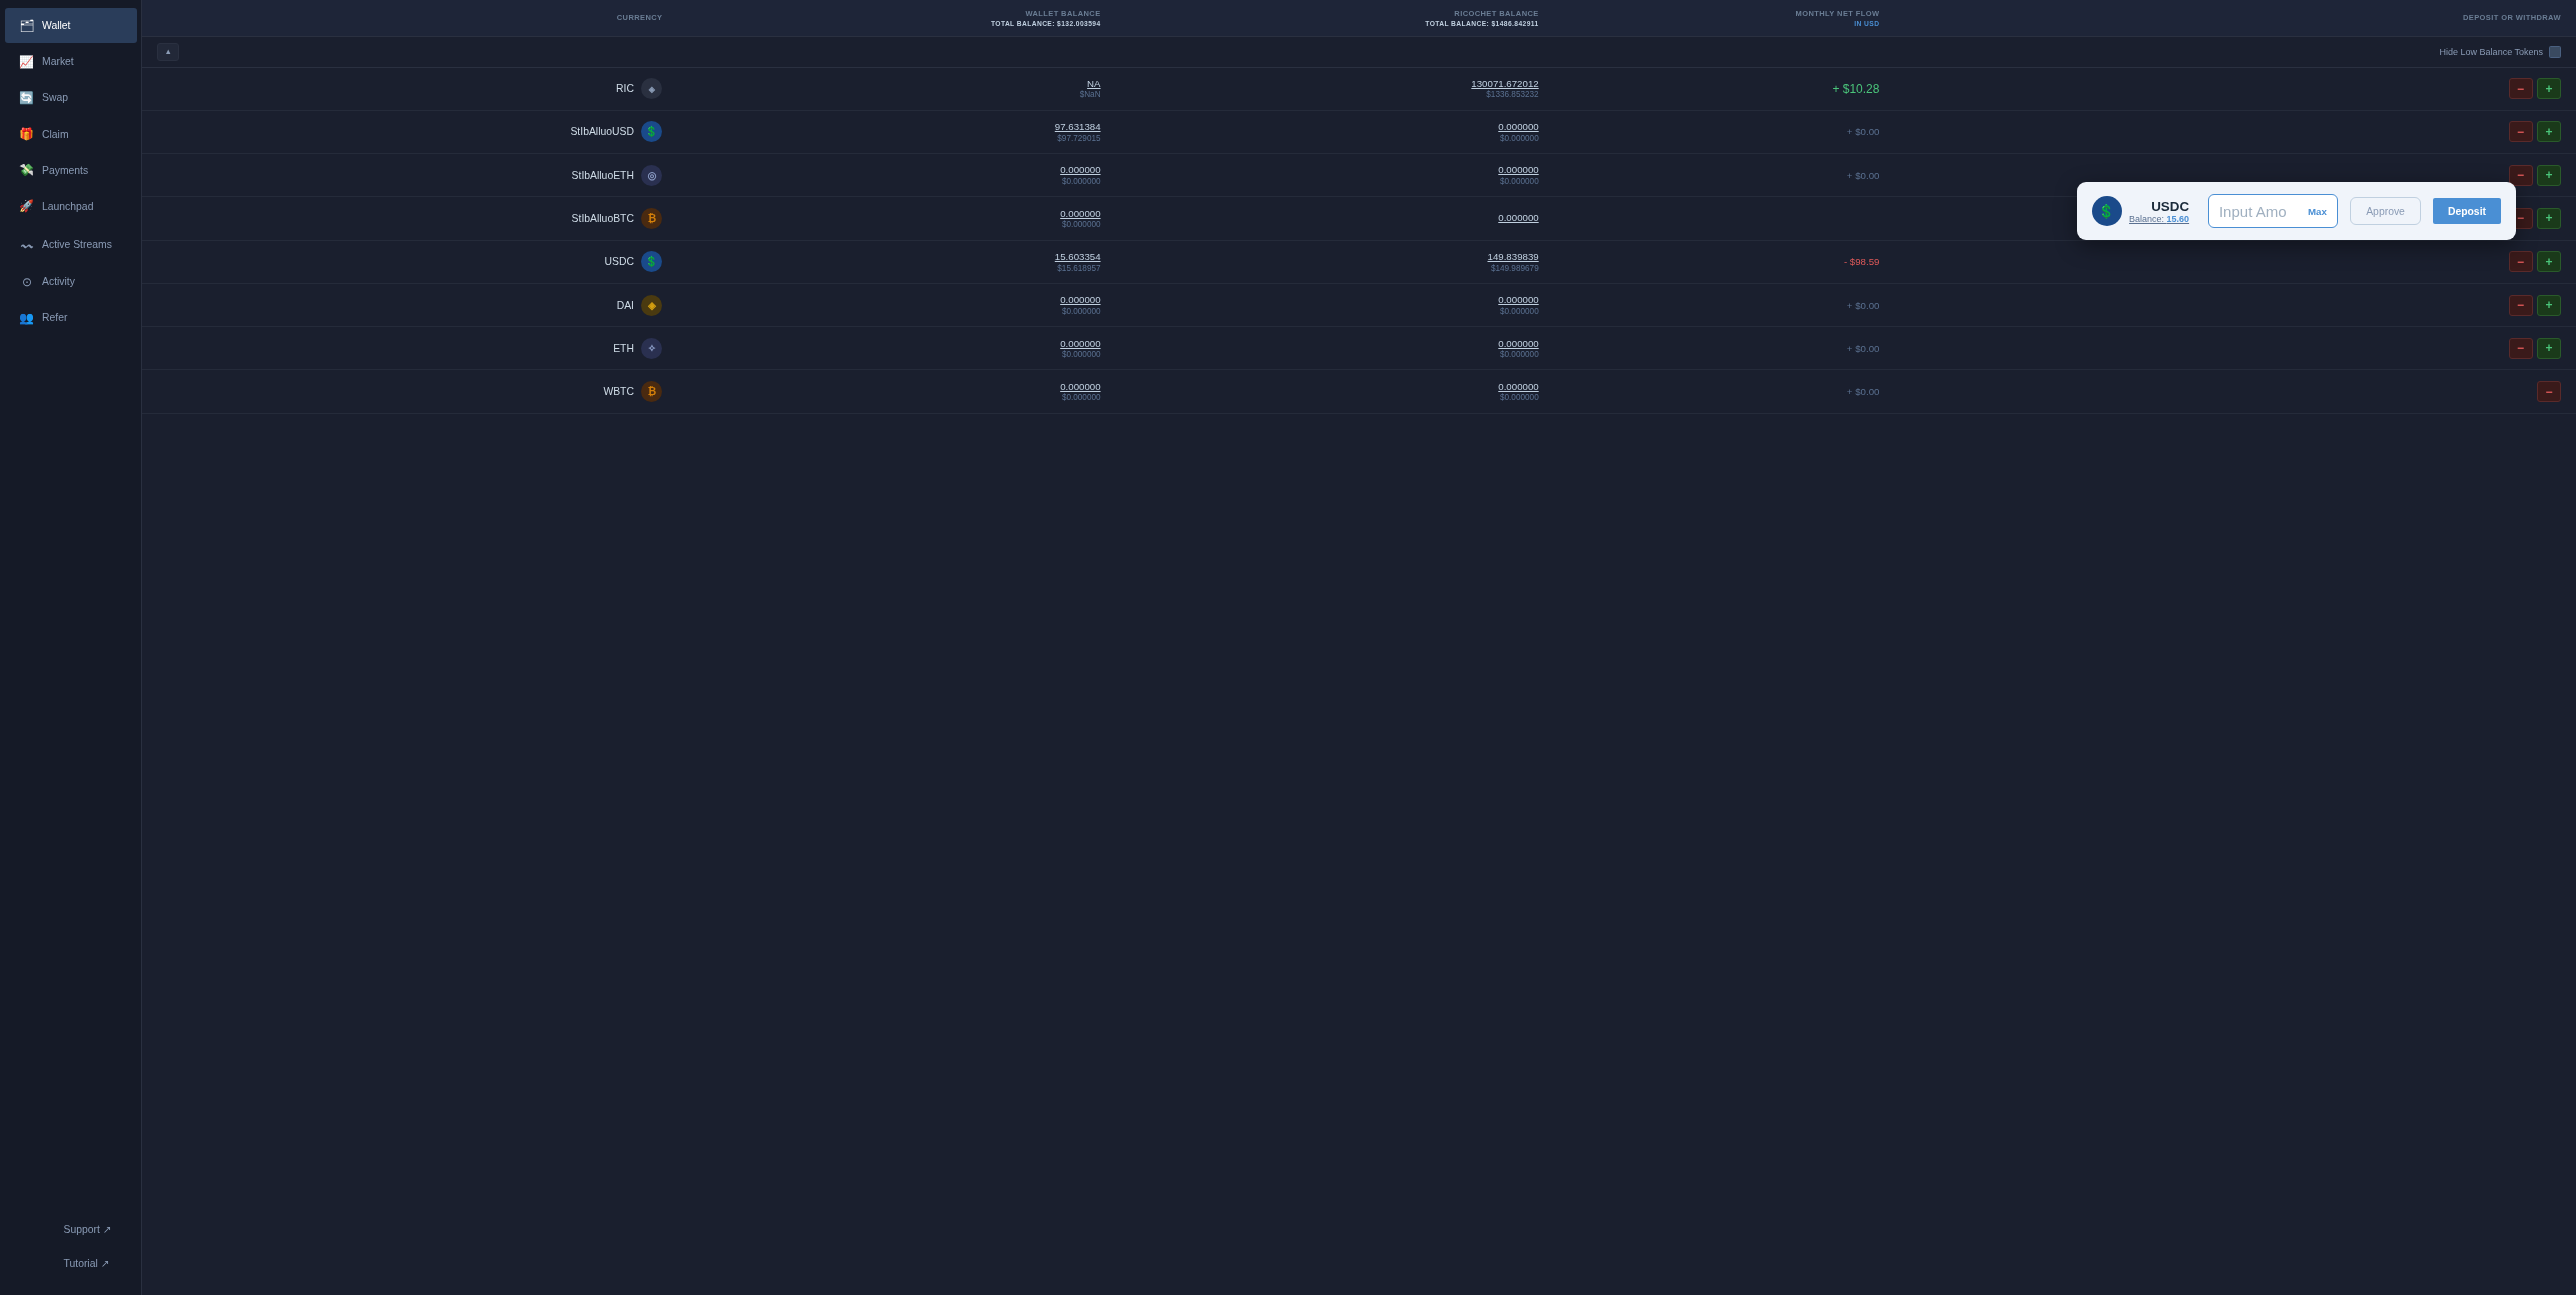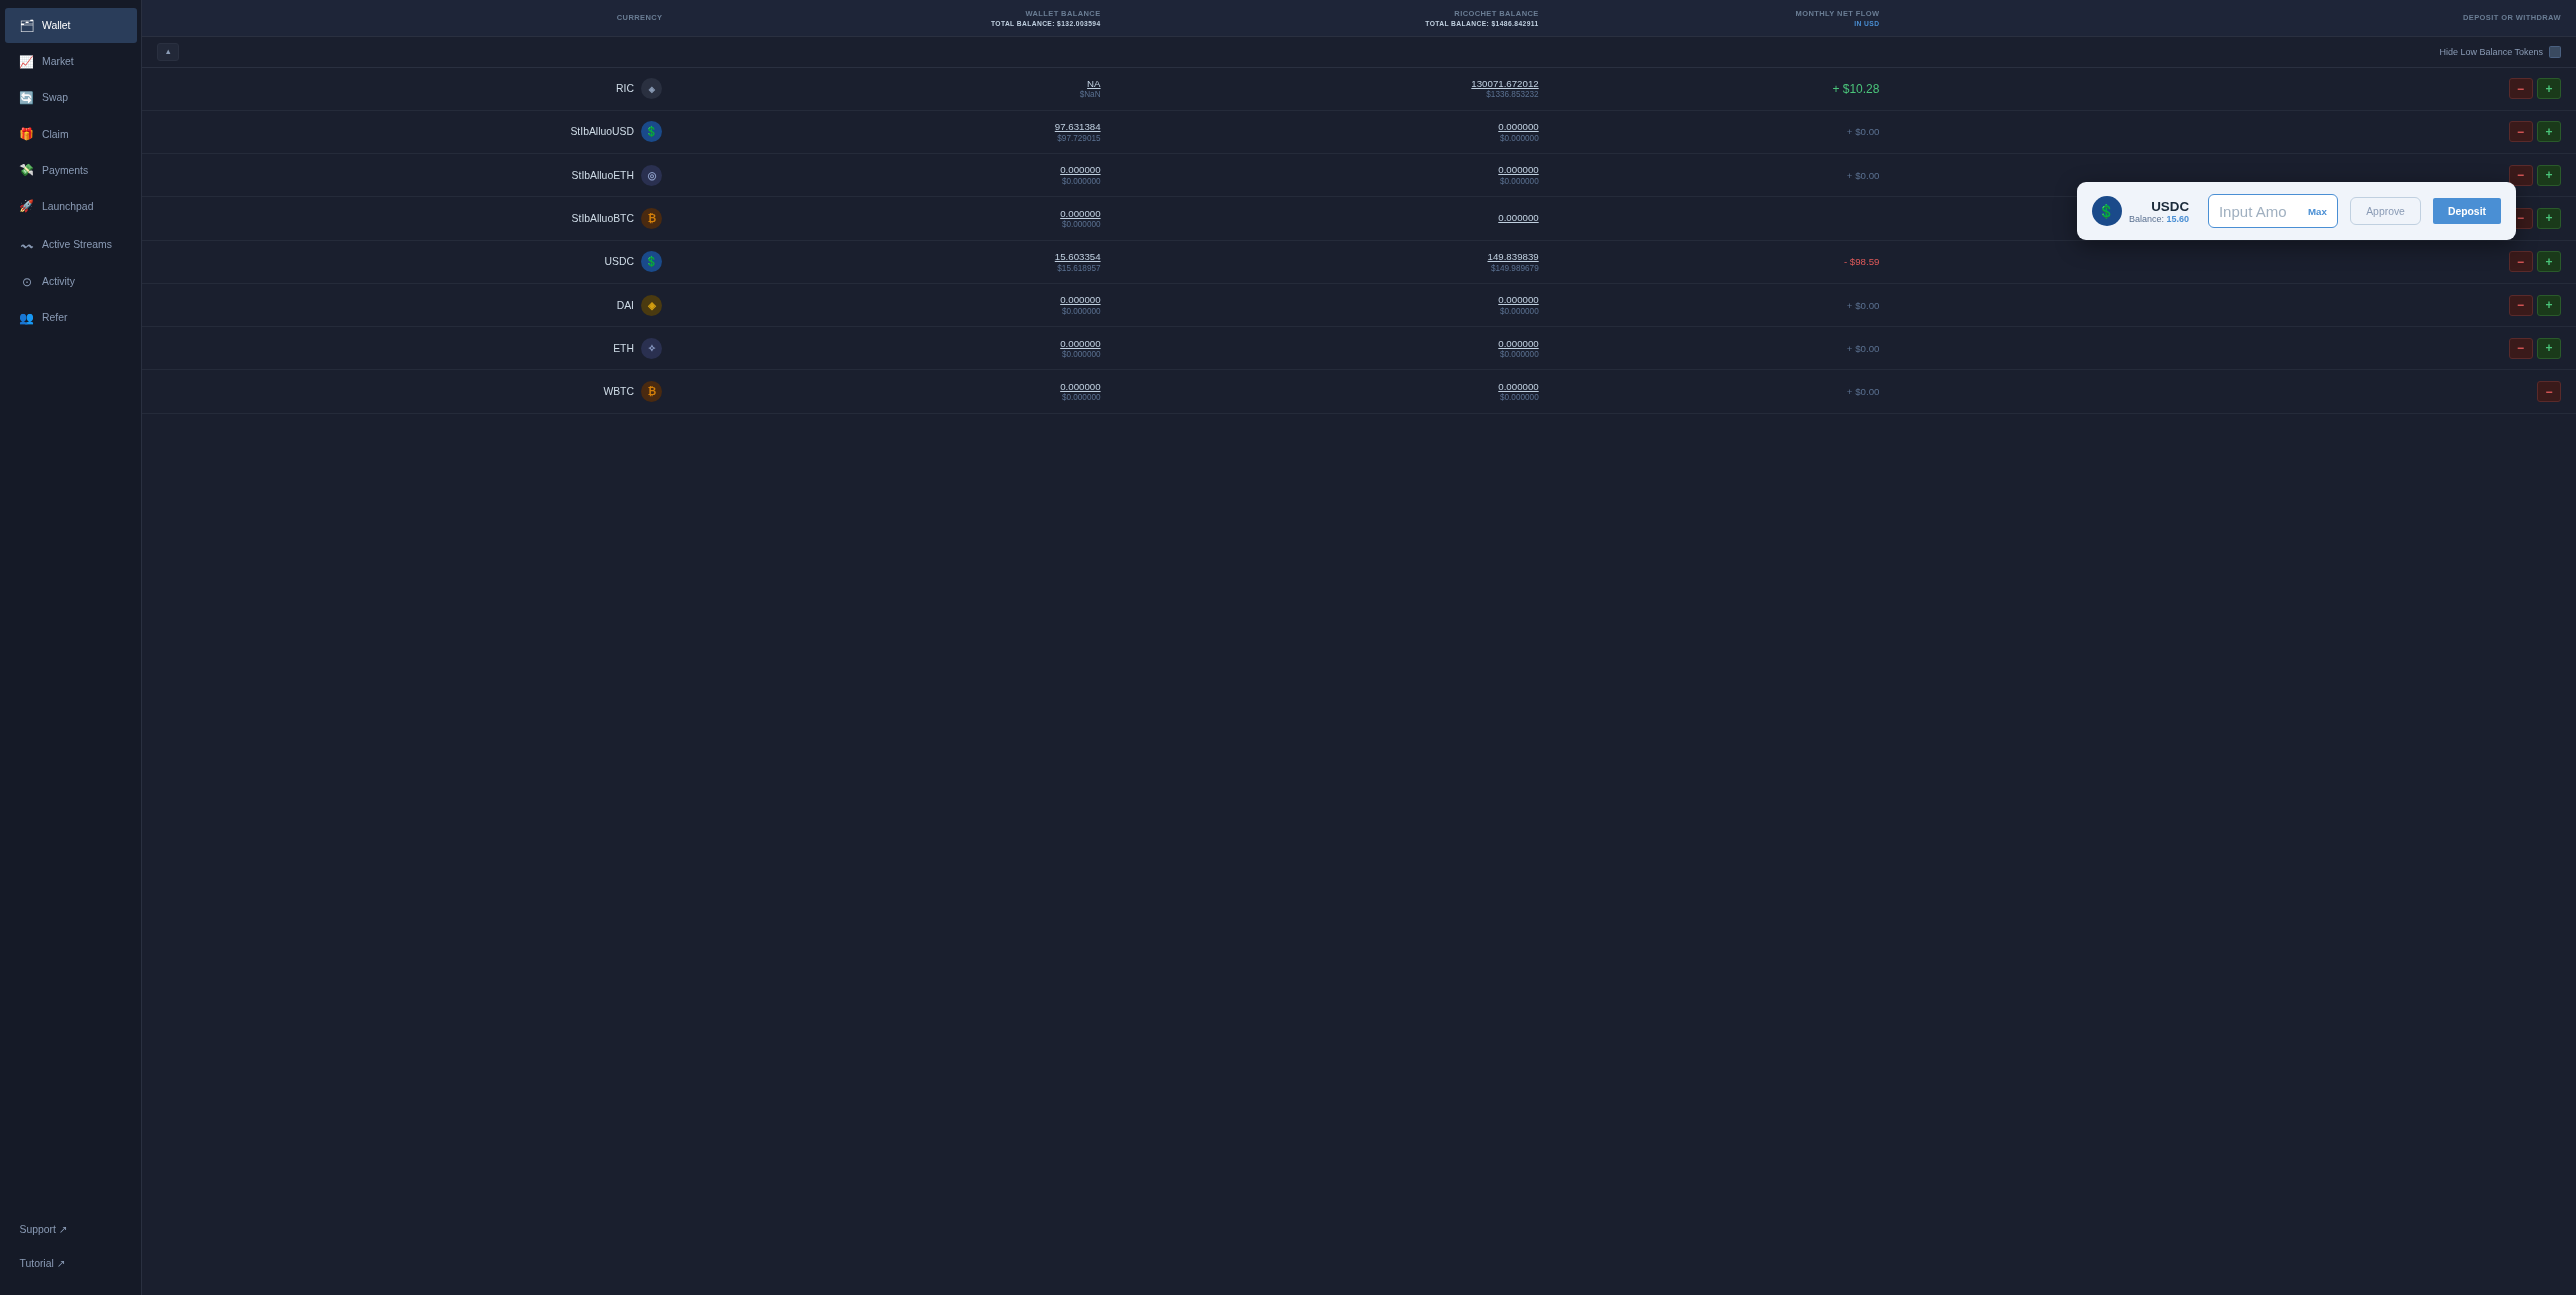--- a/index.html
+++ b/index.html
@@ -34,21 +34,21 @@
       transition: background 0.15s;
       border-radius: 3px;
       margin: 0.7px 4.5px;
     }
     .sidebar-item.active {
       background: #2a3d5a;
       color: #ffffff;
     }
     .sidebar-item .icon { font-size: 12px; width: 15px; text-align: center; }
     .sidebar-spacer { flex: 1; }
-    .sidebar-bottom { padding-bottom: 15px; }
+    .sidebar-bottom { padding-bottom: 15px; padding-left: 44px; }
 
     
     .main {
       flex: 1;
       display: flex;
       flex-direction: column;
       overflow: hidden;
     }
 
     
@@ -231,20 +231,21 @@
       font-weight: bold;
     }
     .popup-currency-name {
       font-size: 13.4px;
       font-weight: 700;
       color: #1a2a3a;
     }
     .popup-balance {
       font-size: 9px;
       color: #5a7090;
+      text-decoration: underline;
     }
     .popup-balance span { color: #4a8fd4; font-weight: 600; }
     .popup-input-wrap {
       display: flex;
       align-items: center;
       border: 1.1px solid #4a8fd4;
       border-radius: 6px;
       background: white;
       flex: 1;
       overflow: hidden;

